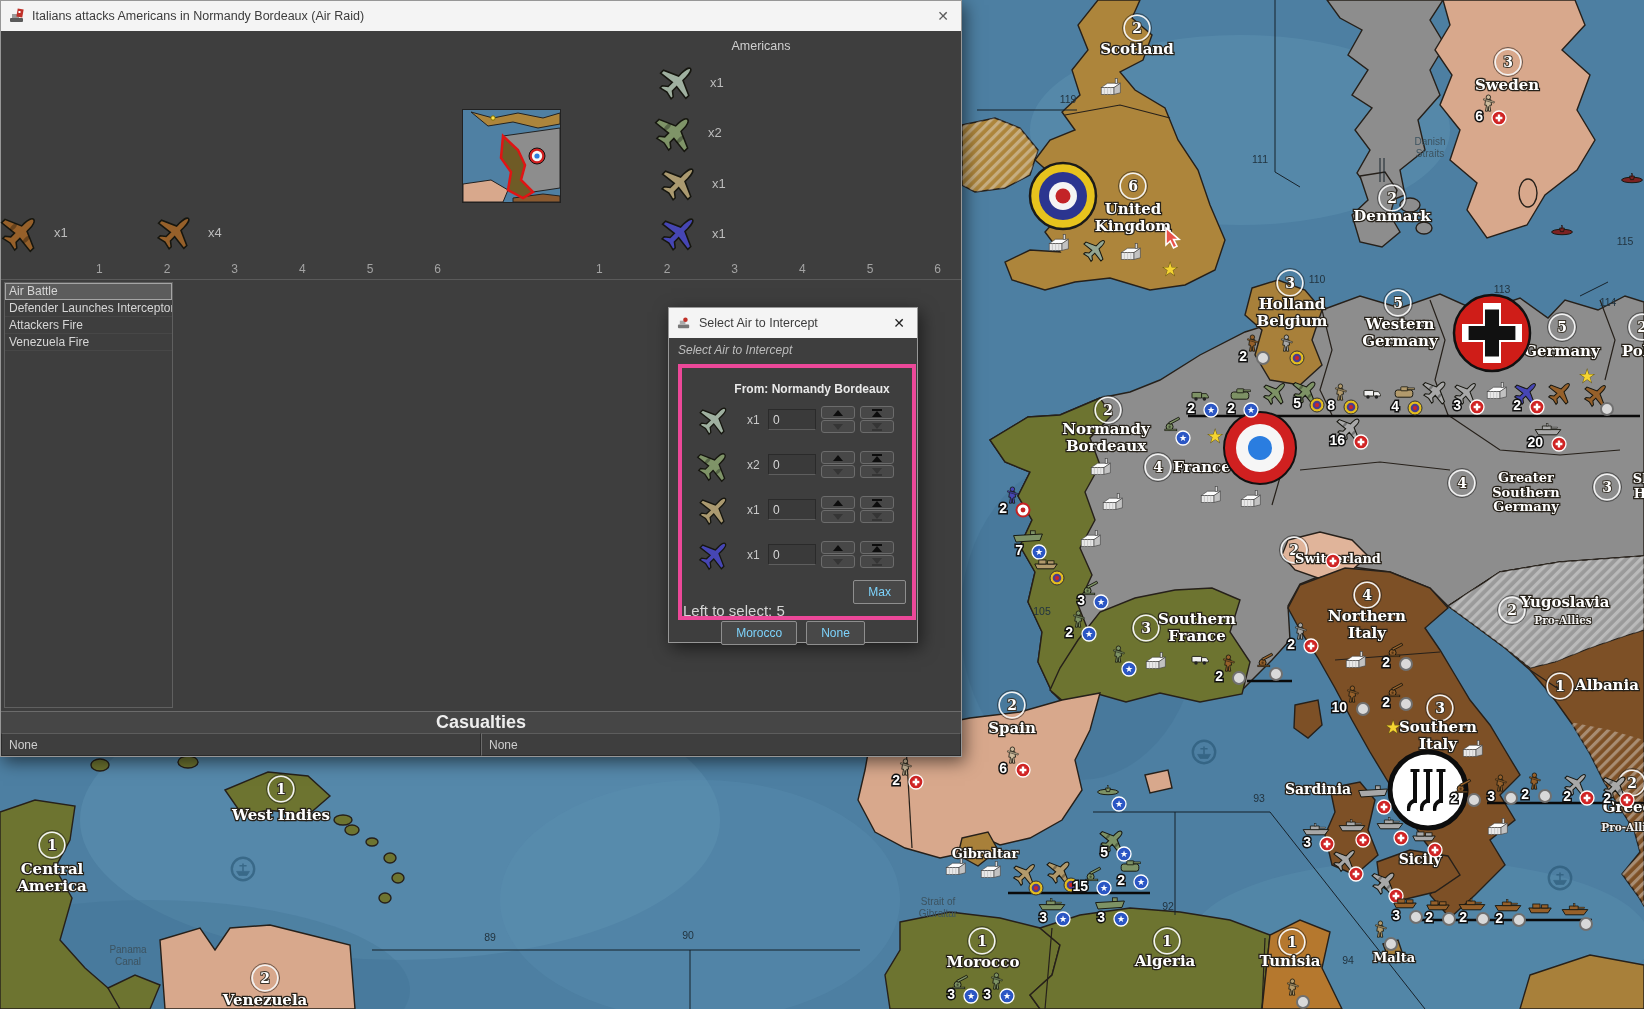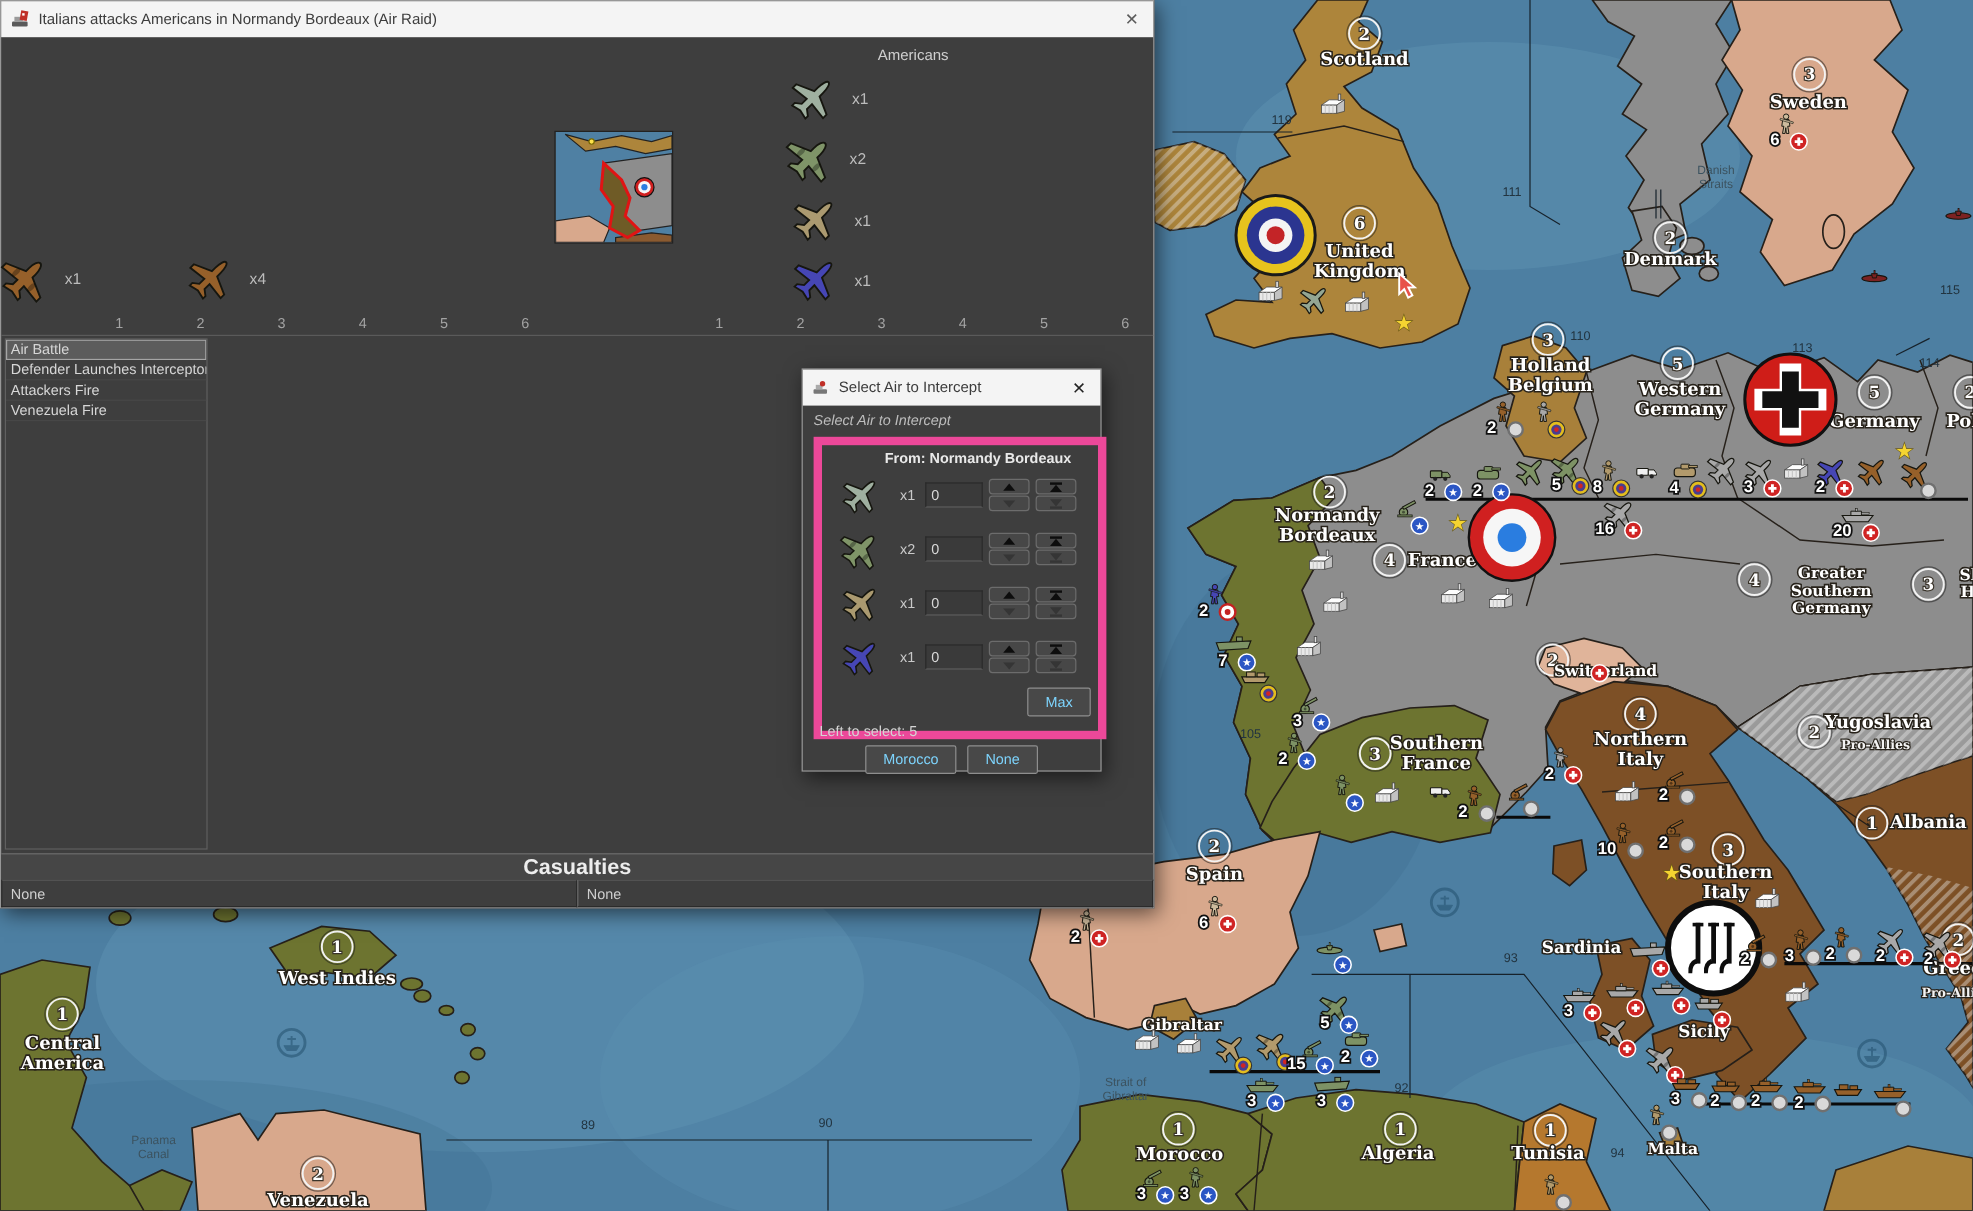--- a/index.html
+++ b/index.html
@@ -59,41 +59,41 @@
   .cas-cell{flex:1;font-size:12px;color:#cfcfcf;line-height:23px;padding-left:7px;
             border:1px solid #2b2b2b;border-top-color:#5d5d5d;box-sizing:border-box}
   .cas-cell.r{border-left:1px solid #6b6b6b}
 
   #minimap{position:absolute;left:461px;top:108px;border:1px solid #222}
 
   
   .int-body{position:relative;height:306px}
   .int-subtitle{font-style:italic;font-size:12px;color:#bdbdbd;padding:5px 0 2px 9px}
   .int-panel{position:absolute;left:9px;top:26px;width:230px;height:234px;
-             border:7px solid #ec4899;padding-top:4px}
+             border:4px solid #ec4899;padding-top:14px}
   .from-label{font-size:12px;font-weight:bold;color:#e9e9e9;text-align:center;padding-left:30px;height:15px}
   .int-row{display:flex;align-items:center;height:45px;padding:0 4px;gap:5px}
   .int-icon{width:56px;display:flex;justify-content:center}
   .int-x{width:16px;font-size:12px;color:#c9c9c9}
   .int-input{width:38px;height:19px;background:#3a3a3a;border:1px solid #2a2a2a;
              border-bottom-color:#5e5e5e;color:#d8d8d8;font-size:12px;padding:0 4px;
              font-family:"Liberation Sans",sans-serif}
   .spin{display:flex;flex-direction:column;gap:1px}
   .sbtn{width:32px;height:11px;background:#474747;border:1px solid #6c6c6c;border-radius:3px;
         display:flex;flex-direction:column;align-items:center;justify-content:center;cursor:pointer}
   .tri{display:block;width:0;height:0;border-left:5px solid transparent;border-right:5px solid transparent}
   .tri.up{border-bottom:6px solid #0d0d0d}
   .tri.down{border-top:6px solid #353535}
   .bar{display:block;width:10px;height:2px;background:#0d0d0d}
   .bar.dim{background:#353535}
   .max-row{display:flex;justify-content:flex-end;padding:3px 6px 0 0}
   .btn{background:#484848;border:1px solid #8e8e8e;border-radius:2px;color:#7dd3fc;
        font-size:12px;height:24px;line-height:17px;padding:0 14px;cursor:pointer;
        font-family:"Liberation Sans",sans-serif}
-  .left-select{position:absolute;left:14px;top:264px;font-size:12px;color:#d5d5d5}
+  .left-select{position:absolute;left:14px;top:264px;font-size:15px;color:#d5d5d5}
   .int-buttons{position:absolute;left:0;top:283px;width:100%;display:flex;justify-content:center;gap:9px}
 </style>
 </head>
 <body>
 
 <svg id="map-svg" width="1644" height="1009" viewBox="0 0 1644 1009" style="position:absolute;left:0;top:0">
   <defs>
     <pattern id="hatchW" width="7" height="7" patternTransform="rotate(45)" patternUnits="userSpaceOnUse">
       <rect width="3.2" height="7" fill="rgba(238,238,238,.38)"></rect>
     </pattern>

